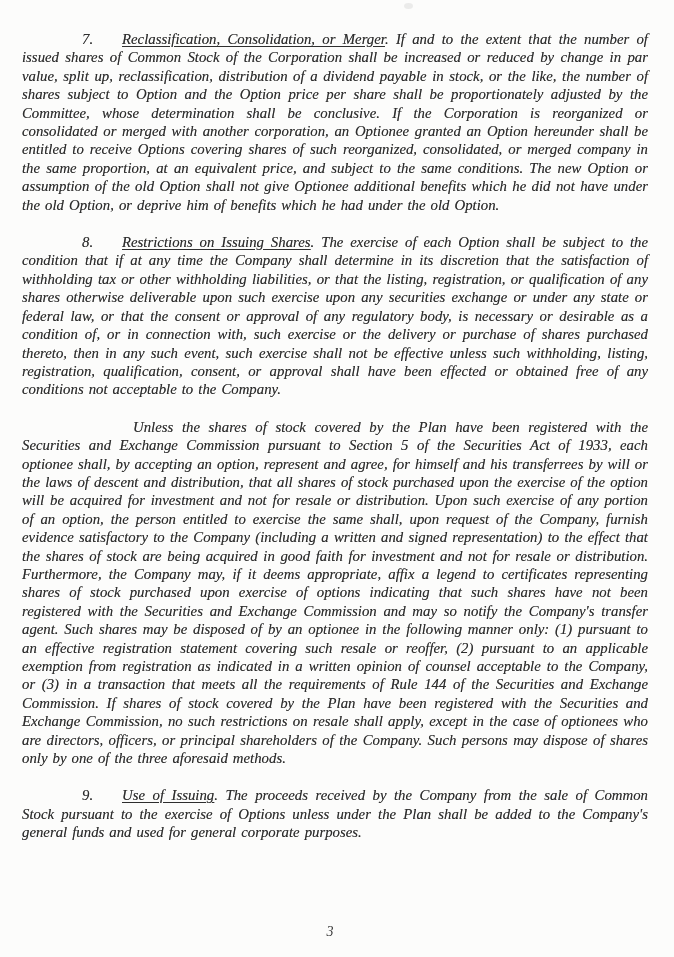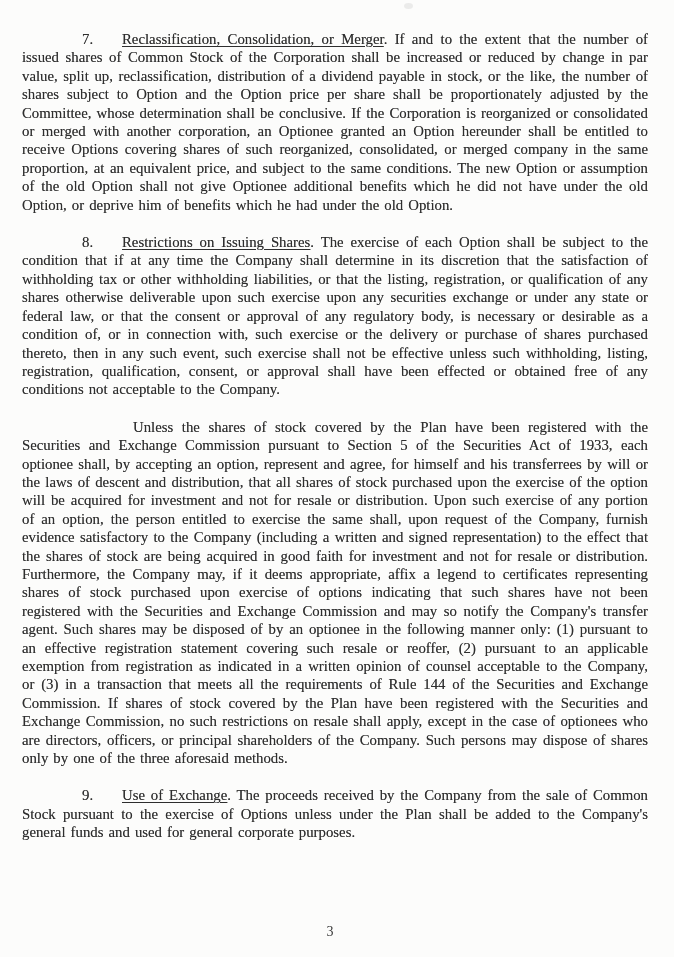--- a/index.html
+++ b/index.html
@@ -10,20 +10,21 @@
   .sheet {
     position: relative;
     width: 674px;
     height: 957px;
     background: #fcfcfb;
     box-sizing: border-box;
     padding: 30px 26px 0 22px;
     font-family: "Liberation Serif", "DejaVu Serif", serif;
     color: #2e2e2e;
     overflow: hidden;
+    font-style: italic;
   }
   .doc-body {
     width: 100%;
   }
   .para {
     margin: 0 0 19px 0;
     font-size: 14.8px;
     line-height: 18.4px;
     text-align: justify;
     word-spacing: 0.09em;
@@ -73,20 +74,20 @@
   <div class="smudge"></div>
 
   <div class="doc-body">
 
     <p class="para numbered"><span class="sec-num">7.</span><span class="sec-head">Reclassification, Consolidation, or Merger</span><span class="sec-sep">.  </span><span class="sec-body">If and to the extent that the number of issued shares of Common Stock of the Corporation shall be increased or reduced by change in par value, split up, reclassification, distribution of a dividend payable in stock, or the like, the number of shares subject to Option and the Option price per share shall be proportionately adjusted by the Committee, whose determination shall be conclusive.  If the Corporation is reorganized or consolidated or merged with another corporation, an Optionee granted an Option hereunder shall be entitled to receive Options covering shares of such reorganized, consolidated, or merged company in the same proportion, at an equivalent price, and subject to the same conditions.  The new Option or assumption of the old Option shall not give Optionee additional benefits which he did not have under the old Option, or deprive him of benefits which he had under the old Option.</span></p>
 
     <p class="para numbered"><span class="sec-num">8.</span><span class="sec-head">Restrictions on Issuing Shares</span><span class="sec-sep">.  </span><span class="sec-body">The exercise of each Option shall be subject to the condition that if at any time the Company shall determine in its discretion that the satisfaction of withholding tax or other withholding liabilities, or that the listing, registration, or qualification of any shares otherwise deliverable upon such exercise upon any securities exchange or under any state or federal law, or that the consent or approval of any regulatory body, is necessary or desirable as a condition of, or in connection with, such exercise or the delivery or purchase of shares purchased thereto, then in any such event, such exercise shall not be effective unless such withholding, listing, registration, qualification, consent, or approval shall have been effected or obtained free of any conditions not acceptable to the Company.</span></p>
 
     <p class="para deep-indent"><span class="sec-body">Unless the shares of stock covered by the Plan have been registered with the Securities and Exchange Commission pursuant to Section 5 of the Securities Act of 1933, each optionee shall, by accepting an option, represent and agree, for himself and his transferrees by will or the laws of descent and distribution, that all shares of stock purchased upon the exercise of the option will be acquired for investment and not for resale or distribution.  Upon such exercise of any portion of an option, the person entitled to exercise the same shall, upon request of the Company, furnish evidence satisfactory to the Company (including a written and signed representation) to the effect that the shares of stock are being acquired in good faith for investment and not for resale or distribution.  Furthermore, the Company may, if it deems appropriate, affix a legend to certificates representing shares of stock purchased upon exercise of options indicating that such shares have not been registered with the Securities and Exchange Commission and may so notify the Company's transfer agent.  Such shares may be disposed of by an optionee in the following manner only: (1) pursuant to an effective registration statement covering such resale or reoffer, (2) pursuant to an applicable exemption from registration as indicated in a written opinion of counsel acceptable to the Company, or (3) in a transaction that meets all the requirements of Rule 144 of the Securities and Exchange Commission.  If shares of stock covered by the Plan have been registered with the Securities and Exchange Commission, no such restrictions on resale shall apply, except in the case of optionees who are directors, officers, or principal shareholders of the Company.  Such persons may dispose of shares only by one of the three aforesaid methods.</span></p>
 
-    <p class="para numbered"><span class="sec-num">9.</span><span class="sec-head">Use of Exchange</span><span class="sec-sep">.  </span><span class="sec-body">The proceeds received by the Company from the sale of Common Stock pursuant to the exercise of Options unless under the Plan shall be added to the Company's general funds and used for general corporate purposes.</span></p>
+    <p class="para numbered"><span class="sec-num">9.</span><span class="sec-head">Use of Issuing</span><span class="sec-sep">.  </span><span class="sec-body">The proceeds received by the Company from the sale of Common Stock pursuant to the exercise of Options unless under the Plan shall be added to the Company's general funds and used for general corporate purposes.</span></p>
 
   </div>
 
   <div class="page-footer">
     <span>3</span>
   </div>
 </div>
 
 </body></html>

